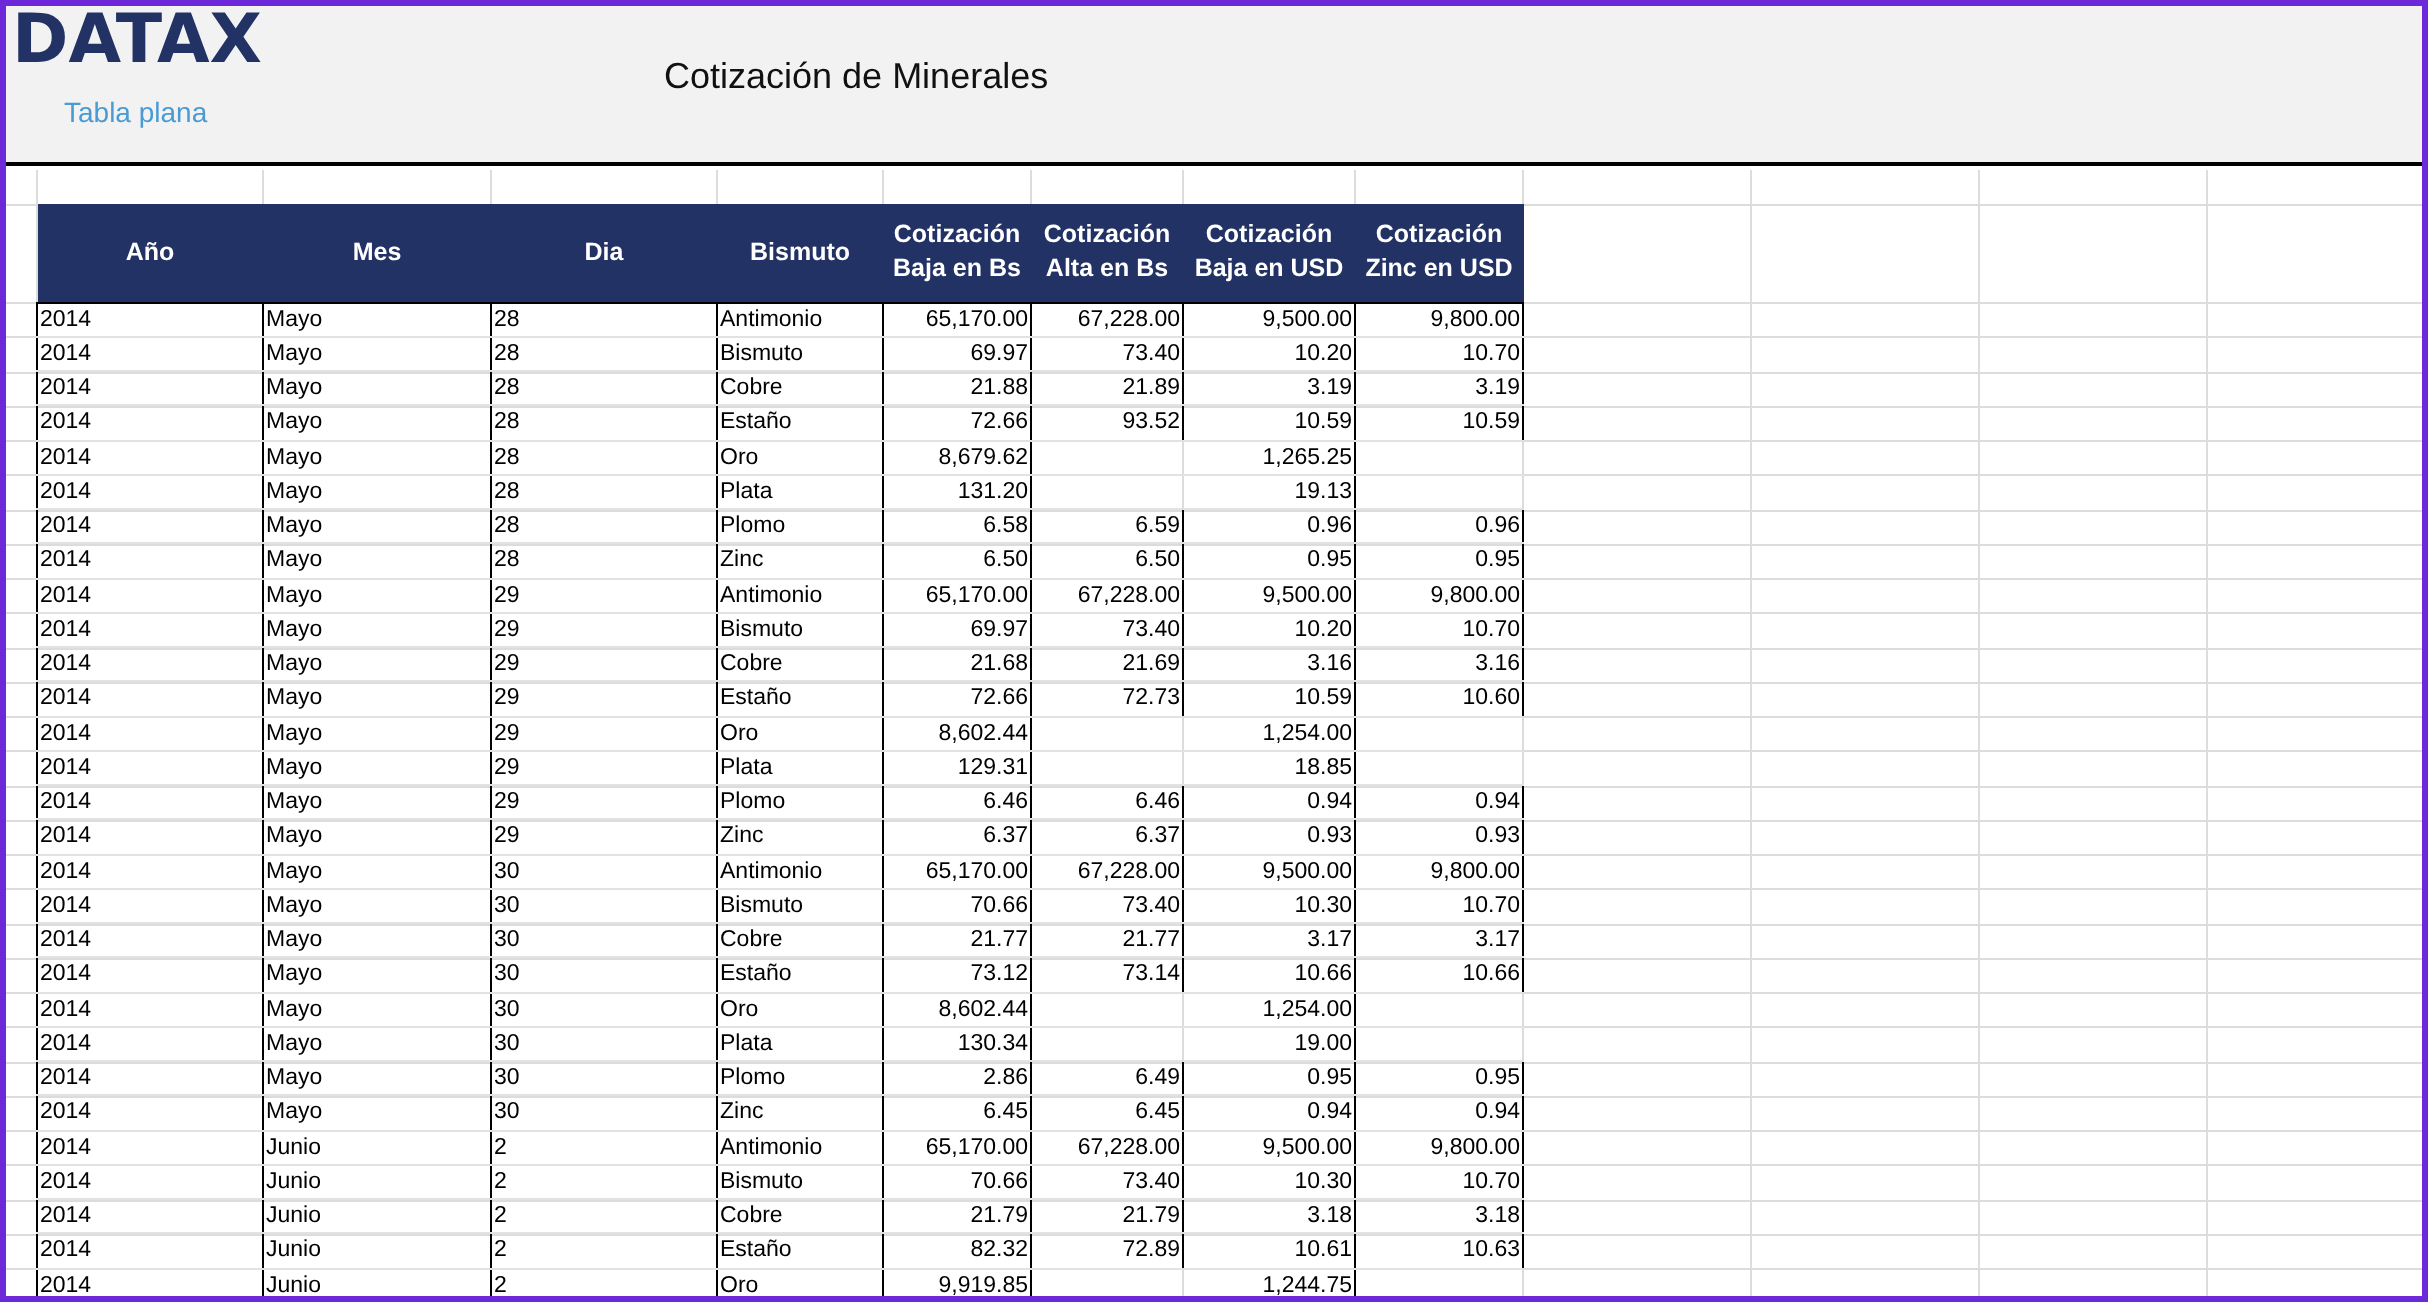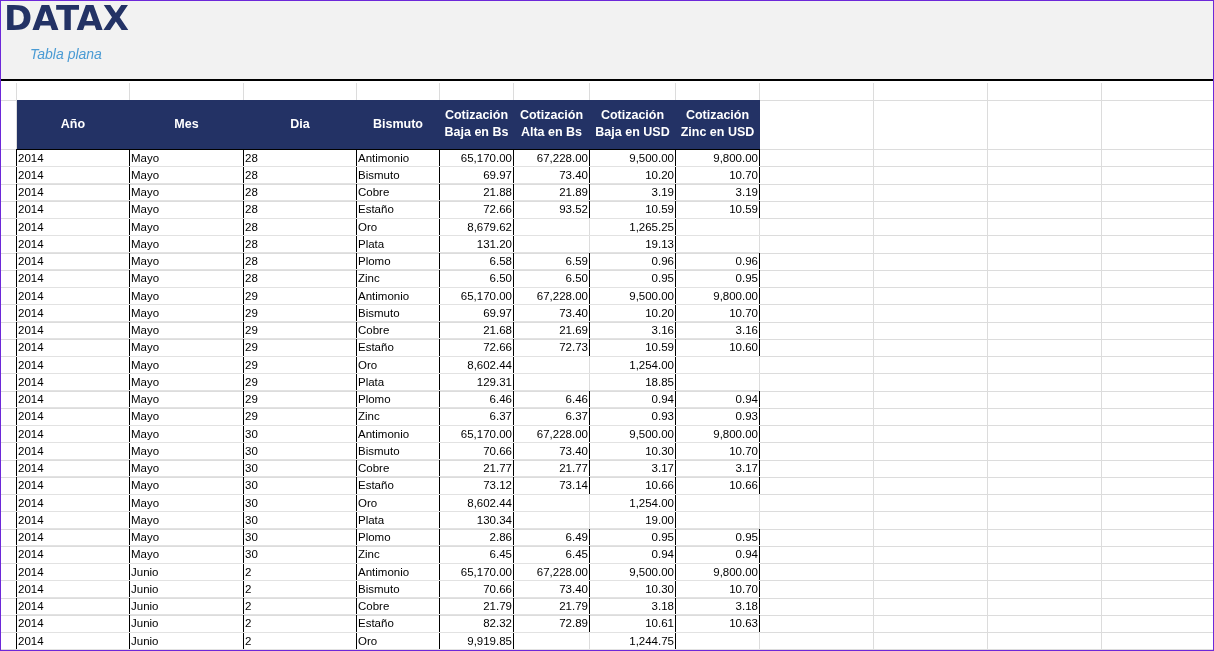--- a/index.html
+++ b/index.html
@@ -1,36 +1,36 @@
 <!DOCTYPE html>
 <html><head>
 <meta charset="utf-8">
 <style>
   * { box-sizing: border-box; margin: 0; padding: 0; }
   html, body { width: 1214px; height: 651px; overflow: hidden; background: #ffffff; }
   body { font-family: "Liberation Sans", sans-serif; position: relative; }
 
   .window {
     position: absolute; left: 0; top: 0; width: 1214px; height: 651px;
-    border: 1px solid #6d28d9; overflow: hidden; background: #ffffff;
+    border: 3px solid #6d28d9; overflow: hidden; background: #ffffff;
   }
 
   .banner {
     position: absolute; left: 0; top: 0; width: 1212px; height: 80px;
     background: #f2f2f2; border-bottom: 2px solid #000000;
   }
   .logo {
     position: absolute; left: 3px; top: -2px;
     font-family: "DejaVu Sans", sans-serif; font-weight: bold;
     font-size: 34px; letter-spacing: 0px; color: #233265;
     line-height: 38px;
   }
   .subtitle {
     position: absolute; left: 29px; top: 45px;
-    font-size: 14px; color: #4a9bd4; font-style: italic;
+    font-size: 14px; color: #4a9bd4;
   }
   .page-title {
     position: absolute; left: 329px; top: 25px;
     font-size: 18px; color: #111111;
   }
 
   
   .grid { position: absolute; left: 0; top: 82px; width: 1212px; height: 570px; }
   .vline { position: absolute; top: 0; bottom: 0; width: 1px; background: #dcdcdc; }
   .hline { position: absolute; left: 0; right: 0; height: 1px; background: #dcdcdc; }
@@ -60,20 +60,21 @@
 </head>
 <body>
 
 <div class="window">
 
   <div class="banner">
     <div class="logo">
       <span>DATAX</span>
     </div>
     <div class="subtitle">Tabla plana</div>
+    <div class="page-title">Cotización de Minerales</div>
   </div>
 
   <div class="grid" id="grid">
       <div class="vline" style="left: 15px;"></div>
       <div class="vline" style="left: 128px;"></div>
       <div class="vline" style="left: 242px;"></div>
       <div class="vline" style="left: 355px;"></div>
       <div class="vline" style="left: 438px;"></div>
       <div class="vline" style="left: 512px;"></div>
       <div class="vline" style="left: 588px;"></div>

